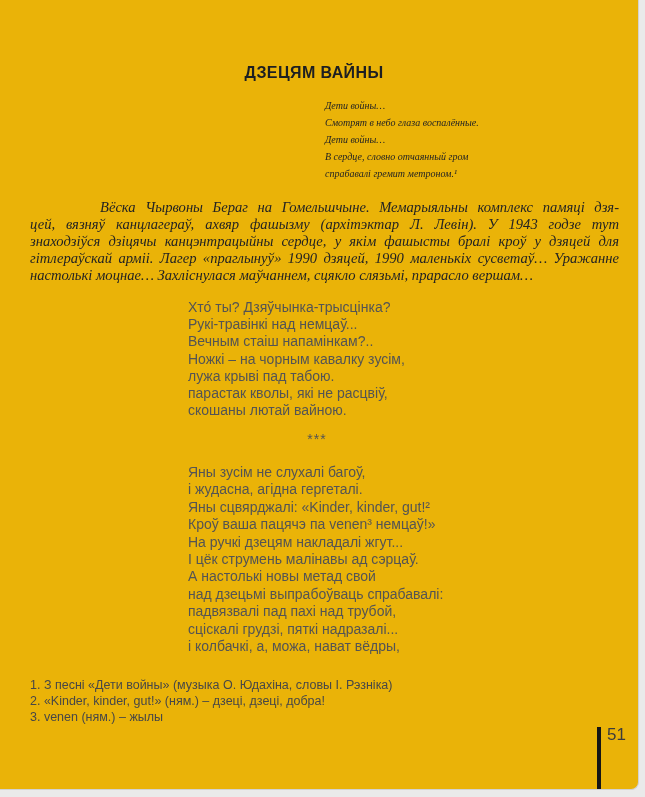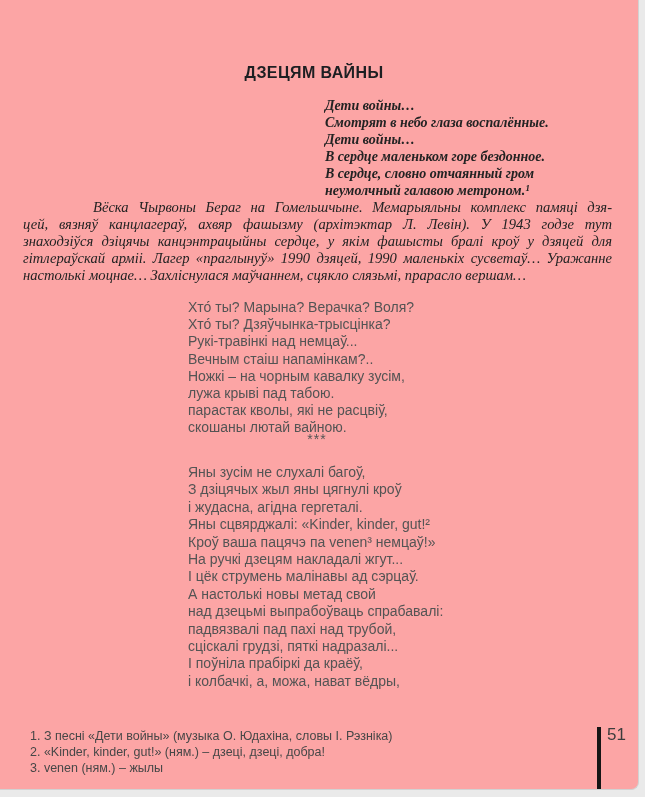--- a/index.html
+++ b/index.html
@@ -6,51 +6,51 @@
   html, body { width: 645px; height: 797px; }
   body {
     background: #eaeaea;
     font-family: "Liberation Sans", sans-serif;
     overflow: hidden;
   }
   .canvas { position: relative; width: 645px; height: 797px; }
   .page {
     position: absolute; left: 0; top: 0;
     width: 639px; height: 790px;
-    background: #fca5a5;
+    background: #eab308;
     border-right: 1px solid #d2d2d2;
     border-bottom: 1px solid #d2d2d2;
     border-bottom-right-radius: 8px;
     padding-left: 37px;
   }
   .title {
     position: absolute; left: 0; top: 64px; width: 628px;
     text-align: center;
     font-family: "Liberation Sans", sans-serif;
     font-size: 16px; font-weight: 700; letter-spacing: 0.4px;
     color: #1d1f22;
   }
   .script { font-family: "Liberation Serif", serif; font-style: italic; color: #232323; }
   .epigraph { position: absolute; left: 325px; top: 98px; }
-  .ep-line { font-size: 14px; line-height: 16.9px; white-space: nowrap; font-weight: bold; }
-  .intro { position: absolute; left: 23px; top: 199px; width: 589px; }
+  .ep-line { font-size: 10px; line-height: 16.9px; white-space: nowrap; }
+  .intro { position: absolute; left: 30px; top: 199px; width: 589px; }
   .intro-line { font-size: 14.6px; line-height: 17.1px; height: 17.1px; overflow: hidden; }
   .just { text-align: justify; text-align-last: justify; }
   .indent { padding-left: 70px; }
   .poem { position: absolute; left: 188px; color: #545454; }
   .poem-line { font-size: 14px; white-space: nowrap; }
   .poem1 { top: 299px; }
   .poem1 .poem-line { line-height: 17.2px; }
   .poem2 { top: 464px; }
   .poem2 .poem-line { line-height: 17.4px; }
   .separator {
     position: absolute; left: 188px; top: 431px; width: 258px;
     text-align: center; color: #545454; font-size: 14px; letter-spacing: 1px;
   }
-  .footnotes { position: absolute; left: 30px; top: 728px; color: #474747; }
+  .footnotes { position: absolute; left: 30px; top: 677px; color: #474747; }
   .footnote { font-size: 12.5px; line-height: 16.2px; white-space: nowrap; }
   .pagenum-bar {
     position: absolute; left: 597px; top: 727px;
     width: 4px; height: 62px; background: #151515;
   }
   .pagenum {
     position: absolute; left: 607px; top: 725px;
     font-size: 17px; color: #3c3c3c;
   }
 </style>
@@ -59,59 +59,55 @@
 
 <div class="canvas">
   <div class="page">
 
     <h1 class="title">ДЗЕЦЯМ ВАЙНЫ</h1>
 
     <div class="epigraph script">
       <div class="ep-line">Дети войны…</div>
       <div class="ep-line">Смотрят в небо глаза воспалённые.</div>
       <div class="ep-line">Дети войны…</div>
-      <div class="ep-line">В сердце маленьком горе бездонное.</div>
       <div class="ep-line">В сердце, словно отчаянный гром</div>
-      <div class="ep-line">неумолчный галавою метроном.¹</div>
+      <div class="ep-line">спрабавалі гремит метроном.¹</div>
     </div>
 
     <div class="intro script">
       <div class="intro-line just indent">Вёска Чырвоны Бераг на Гомельшчыне. Мемарыяльны комплекс памяці дзя-</div>
       <div class="intro-line just">цей, вязняў канцлагераў, ахвяр фашызму (архітэктар Л. Левін). У 1943 годзе тут</div>
       <div class="intro-line just">знаходзіўся дзіцячы канцэнтрацыйны сердце, у якім фашысты бралі кроў у дзяцей для</div>
       <div class="intro-line just">гітлераўскай арміі. Лагер «праглынуў» 1990 дзяцей, 1990 маленькіх сусветаў… Уражанне</div>
       <div class="intro-line">настолькі моцнае… Захліснулася маўчаннем, сцякло слязьмі, прарасло вершам…</div>
     </div>
 
     <div class="poem poem1">
-      <div class="poem-line">Хто́ ты? Марына? Верачка? Воля?</div>
       <div class="poem-line">Хто́ ты? Дзяўчынка-трысцінка?</div>
       <div class="poem-line">Рукі-травінкі над немцаў...</div>
       <div class="poem-line">Вечным стаіш напамінкам?..</div>
       <div class="poem-line">Ножкі – на чорным кавалку зусім,</div>
       <div class="poem-line">лужа крыві пад табою.</div>
       <div class="poem-line">парастак кволы, які не расцвіў,</div>
       <div class="poem-line">скошаны лютай вайною.</div>
     </div>
 
     <div class="separator">***</div>
 
     <div class="poem poem2">
       <div class="poem-line">Яны зусім не слухалі багоў,</div>
-      <div class="poem-line">З дзіцячых жыл яны цягнулі кроў</div>
       <div class="poem-line">і жудасна, агідна гергеталі.</div>
       <div class="poem-line">Яны сцвярджалі: «Kinder, kinder, gut!²</div>
       <div class="poem-line">Кроў ваша пацячэ па venen³ немцаў!»</div>
       <div class="poem-line">На ручкі дзецям накладалі жгут...</div>
       <div class="poem-line">І цёк струмень малінавы ад сэрцаў.</div>
       <div class="poem-line">А настолькі новы метад свой</div>
       <div class="poem-line">над дзецьмі выпрабоўваць спрабавалі:</div>
       <div class="poem-line">падвязвалі пад пахі над трубой,</div>
       <div class="poem-line">сціскалі грудзі, пяткі надразалі...</div>
-      <div class="poem-line">І поўніла прабіркі да краёў,</div>
       <div class="poem-line">і колбачкі, а, можа, нават вёдры,</div>
     </div>
 
     <div class="footnotes">
       <div class="footnote">1. З песні «Дети войны» (музыка О. Юдахіна, словы І. Рэзніка)</div>
       <div class="footnote">2. «Kinder, kinder, gut!» (ням.) – дзеці, дзеці, добра!</div>
       <div class="footnote">3. venen (ням.) – жылы</div>
     </div>
 
     <div class="pagenum-bar"></div>

